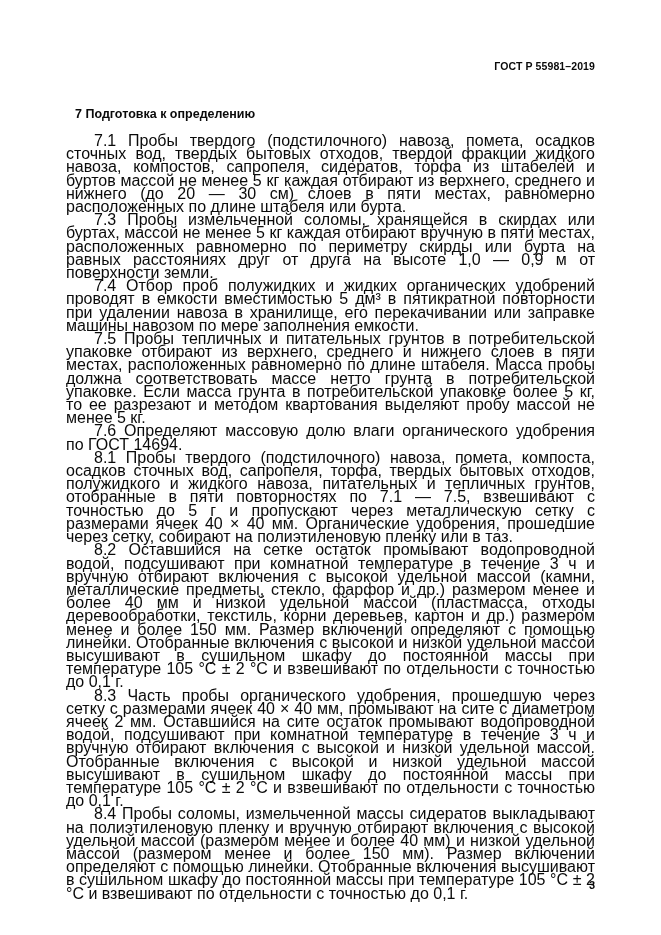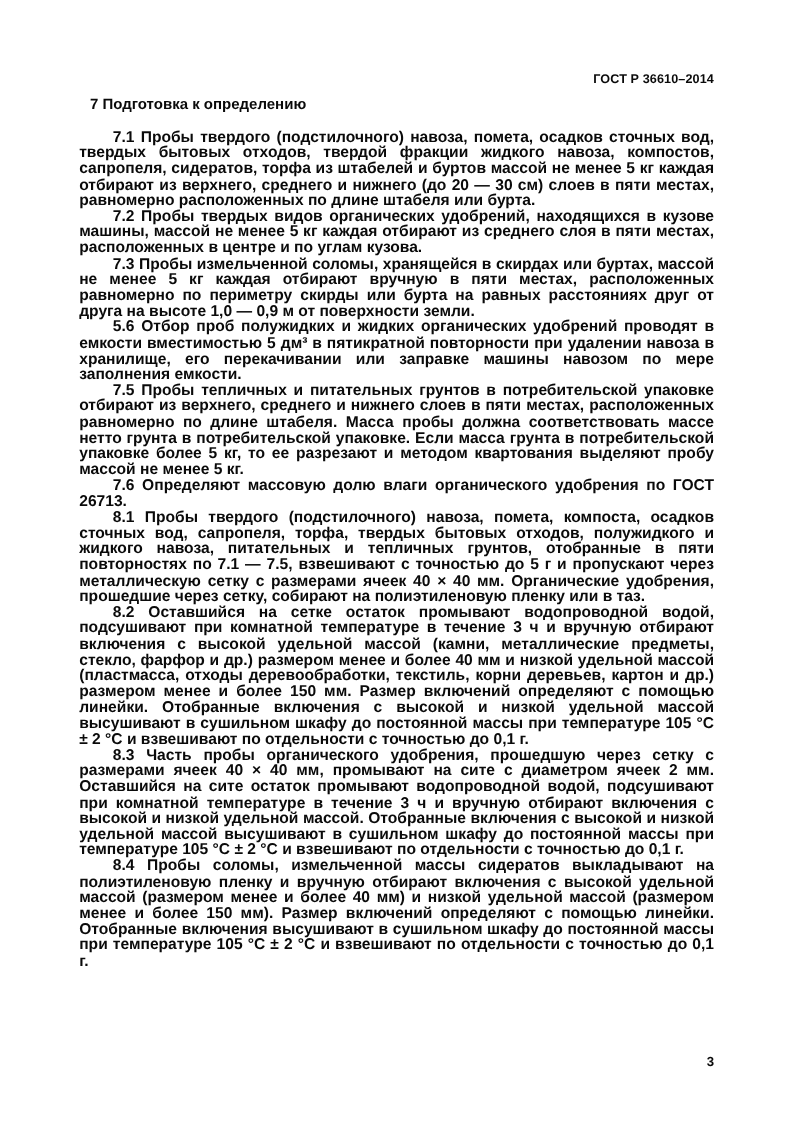--- a/index.html
+++ b/index.html
@@ -24,55 +24,53 @@
     font-weight: bold;
     letter-spacing: 0.1px;
   }
   .section-heading {
     font-size: 12.5px;
     font-weight: bold;
     margin: 21px 0 13px 0;
     padding-left: 9px;
   }
   .section-heading:first-of-type {
-    margin-top: 8px;
+    margin-top: 35px;
   }
   .body-text p {
-    font-size: 13px;
+    font-size: 16px;
     line-height: 13.2px;
     text-align: justify;
     text-indent: 28px;
     margin: 0;
-    font-weight: bold;
   }
   .page-number {
     position: absolute;
     right: 66px;
     bottom: 44px;
     font-size: 11px;
     font-weight: bold;
   }
 </style>
 </head>
 <body>
 
 <div class="page">
 
-  <div class="doc-header">ГОСТ Р 36610–2014</div>
+  <div class="doc-header">ГОСТ Р 55981–2019</div>
 
   <div class="body-text">
 
     <div class="section-heading">7 Подготовка к определению</div>
 
     <p>7.1 Пробы твердого (подстилочного) навоза, помета, осадков сточных вод, твердых бытовых отходов, твердой фракции жидкого навоза, компостов, сапропеля, сидератов, торфа из штабелей и буртов массой не менее 5 кг каждая отбирают из верхнего, среднего и нижнего (до 20 — 30 см) слоев в пяти местах, равномерно расположенных по длине штабеля или бурта.</p>
-    <p>7.2 Пробы твердых видов органических удобрений, находящихся в кузове машины, массой не менее 5 кг каждая отбирают из среднего слоя в пяти местах, расположенных в центре и по углам кузова.</p>
     <p>7.3 Пробы измельченной соломы, хранящейся в скирдах или буртах, массой не менее 5 кг каждая отбирают вручную в пяти местах, расположенных равномерно по периметру скирды или бурта на равных расстояниях друг от друга на высоте 1,0 — 0,9 м от поверхности земли.</p>
-    <p>5.6 Отбор проб полужидких и жидких органических удобрений проводят в емкости вместимостью 5 дм³ в пятикратной повторности при удалении навоза в хранилище, его перекачивании или заправке машины навозом по мере заполнения емкости.</p>
+    <p>7.4 Отбор проб полужидких и жидких органических удобрений проводят в емкости вместимостью 5 дм³ в пятикратной повторности при удалении навоза в хранилище, его перекачивании или заправке машины навозом по мере заполнения емкости.</p>
     <p>7.5 Пробы тепличных и питательных грунтов в потребительской упаковке отбирают из верхнего, среднего и нижнего слоев в пяти местах, расположенных равномерно по длине штабеля. Масса пробы должна соответствовать массе нетто грунта в потребительской упаковке. Если масса грунта в потребительской упаковке более 5 кг, то ее разрезают и методом квартования выделяют пробу массой не менее 5 кг.</p>
-    <p>7.6 Определяют массовую долю влаги органического удобрения по ГОСТ 26713.</p>
+    <p>7.6 Определяют массовую долю влаги органического удобрения по ГОСТ 14694.</p>
 
 
     <p>8.1 Пробы твердого (подстилочного) навоза, помета, компоста, осадков сточных вод, сапропеля, торфа, твердых бытовых отходов, полужидкого и жидкого навоза, питательных и тепличных грунтов, отобранные в пяти повторностях по 7.1 — 7.5, взвешивают с точностью до 5 г и пропускают через металлическую сетку с размерами ячеек 40 × 40 мм. Органические удобрения, прошедшие через сетку, собирают на полиэтиленовую пленку или в таз.</p>
     <p>8.2 Оставшийся на сетке остаток промывают водопроводной водой, подсушивают при комнатной температуре в течение 3 ч и вручную отбирают включения с высокой удельной массой (камни, металлические предметы, стекло, фарфор и др.) размером менее и более 40 мм и низкой удельной массой (пластмасса, отходы деревообработки, текстиль, корни деревьев, картон и др.) размером менее и более 150 мм. Размер включений определяют с помощью линейки. Отобранные включения с высокой и низкой удельной массой высушивают в сушильном шкафу до постоянной массы при температуре 105 °С ± 2 °С и взвешивают по отдельности с точностью до 0,1 г.</p>
     <p>8.3 Часть пробы органического удобрения, прошедшую через сетку с размерами ячеек 40 × 40 мм, промывают на сите с диаметром ячеек 2 мм. Оставшийся на сите остаток промывают водопроводной водой, подсушивают при комнатной температуре в течение 3 ч и вручную отбирают включения с высокой и низкой удельной массой. Отобранные включения с высокой и низкой удельной массой высушивают в сушильном шкафу до постоянной массы при температуре 105 °С ± 2 °С и взвешивают по отдельности с точностью до 0,1 г.</p>
     <p>8.4 Пробы соломы, измельченной массы сидератов выкладывают на полиэтиленовую пленку и вручную отбирают включения с высокой удельной массой (размером менее и более 40 мм) и низкой удельной массой (размером менее и более 150 мм). Размер включений определяют с помощью линейки. Отобранные включения высушивают в сушильном шкафу до постоянной массы при температуре 105 °С ± 2 °С и взвешивают по отдельности с точностью до 0,1 г.</p>
 
   </div>
 
   <div class="page-number">3</div>

